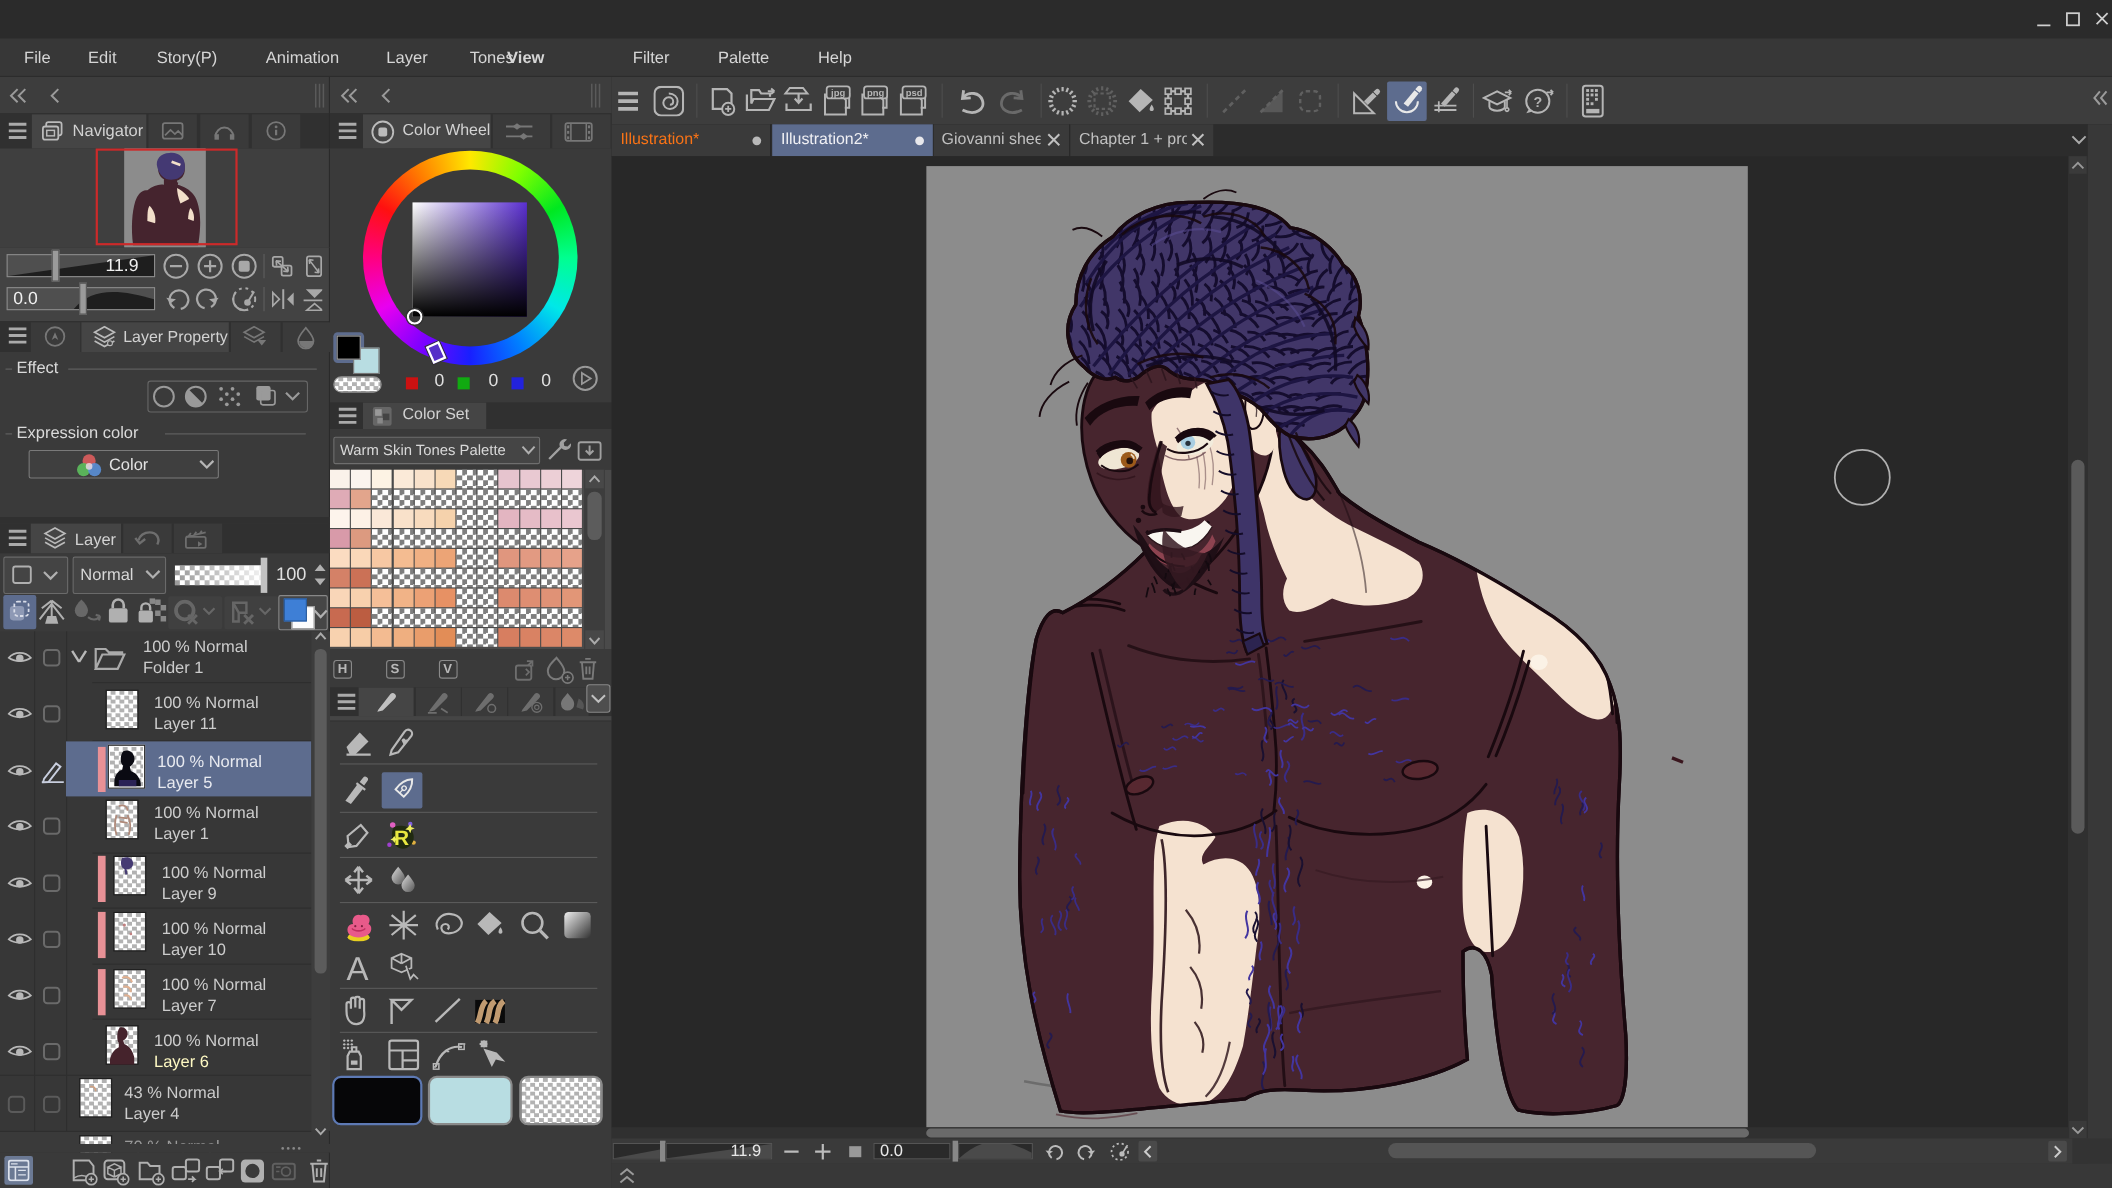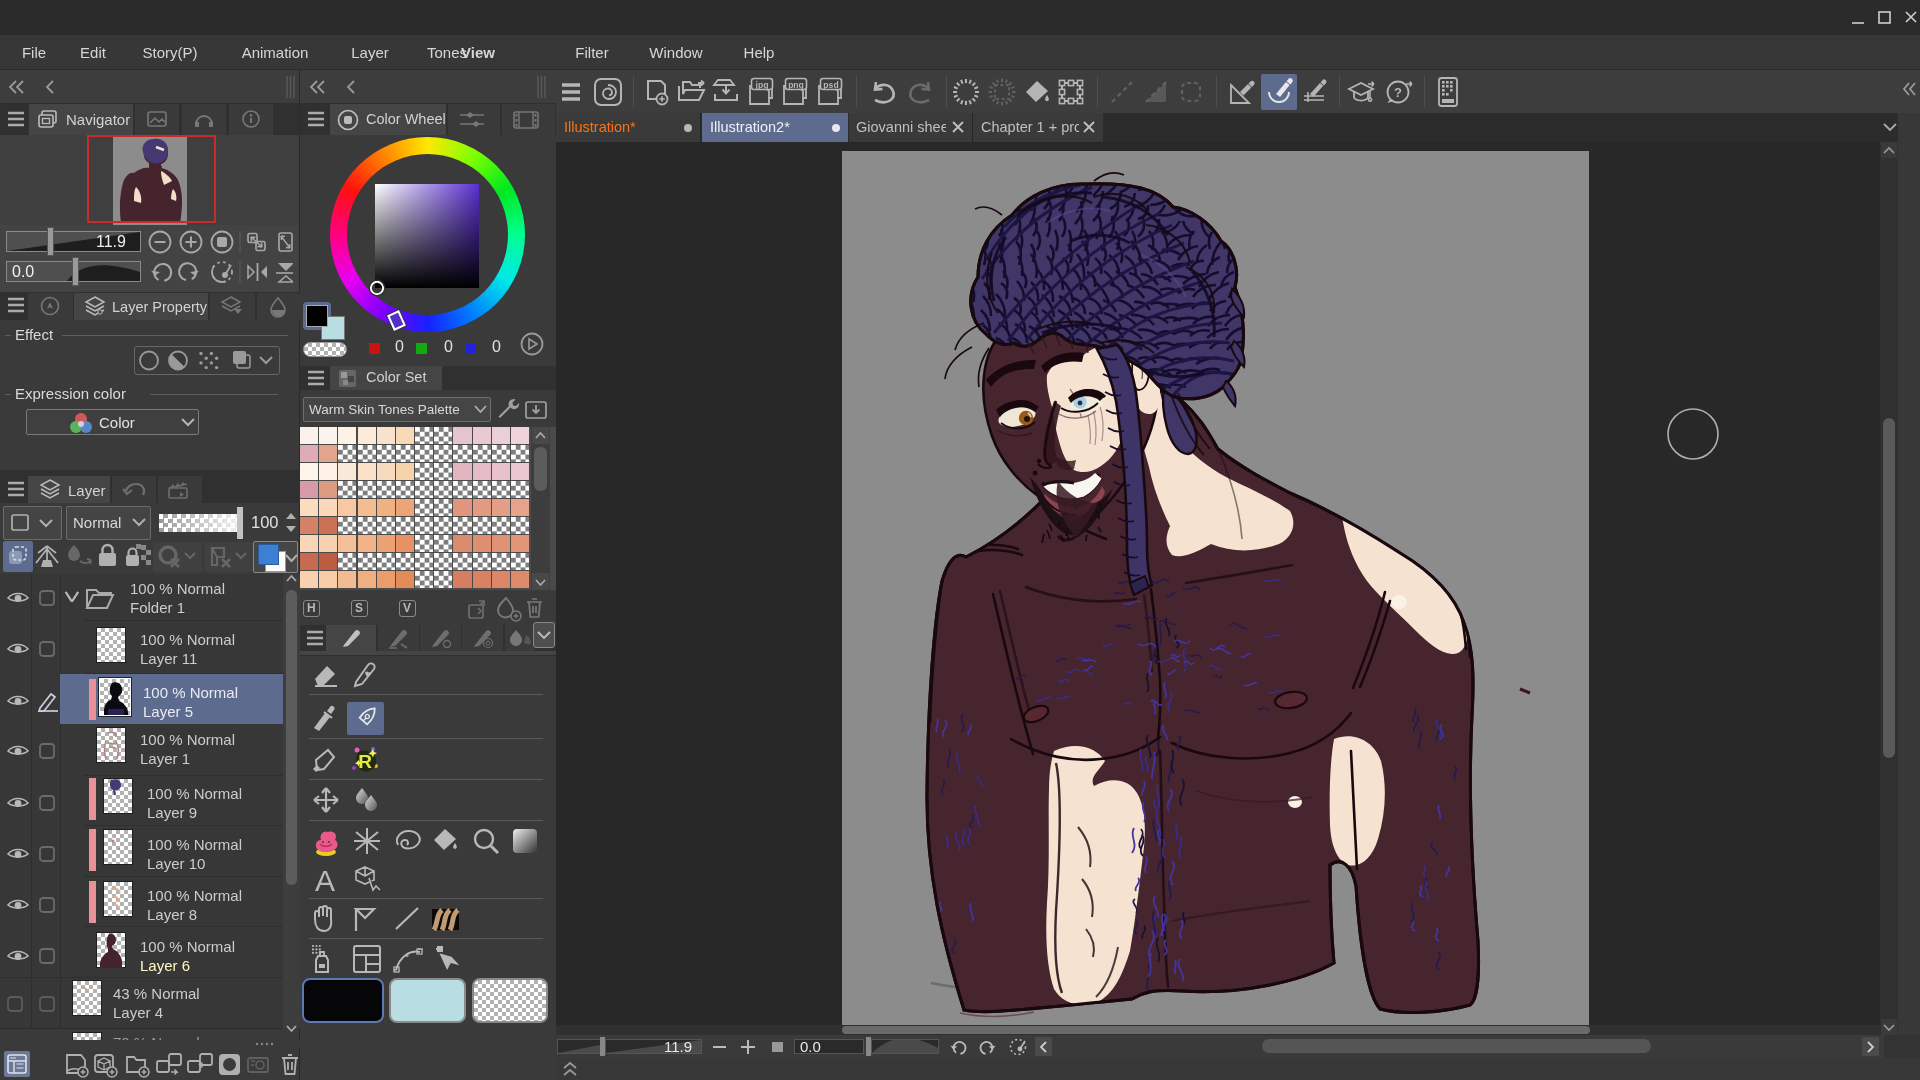--- a/index.html
+++ b/index.html
@@ -9,21 +9,21 @@
     </svg>
     <div style="position:absolute;left:0px;top:35px;width:1920px;height:35px;background:#373737;border-bottom:1px solid #2c2c2c;"></div>
     <div style="position:absolute;left:-26px;top:44px;font-size:15px;color:#d6d6d6;white-space:nowrap;width:120px;text-align:center;">File</div>
     <div style="position:absolute;left:33px;top:44px;font-size:15px;color:#d6d6d6;white-space:nowrap;width:120px;text-align:center;">Edit</div>
     <div style="position:absolute;left:110px;top:44px;font-size:15px;color:#d6d6d6;white-space:nowrap;width:120px;text-align:center;">Story(P)</div>
     <div style="position:absolute;left:215px;top:44px;font-size:15px;color:#d6d6d6;white-space:nowrap;width:120px;text-align:center;">Animation</div>
     <div style="position:absolute;left:310px;top:44px;font-size:15px;color:#d6d6d6;white-space:nowrap;width:120px;text-align:center;">Layer</div>
     <div style="position:absolute;left:387px;top:44px;font-size:15px;color:#d6d6d6;white-space:nowrap;width:120px;text-align:center;">Tones</div>
     <div style="position:absolute;left:461px;top:44px;font-size:15px;color:#d6d6d6;white-space:nowrap;width:120px;text-align:left;font-weight:bold;">View</div>
     <div style="position:absolute;left:532px;top:44px;font-size:15px;color:#d6d6d6;white-space:nowrap;width:120px;text-align:center;">Filter</div>
-    <div style="position:absolute;left:616px;top:44px;font-size:15px;color:#d6d6d6;white-space:nowrap;width:120px;text-align:center;">Window</div>
+    <div style="position:absolute;left:616px;top:44px;font-size:15px;color:#d6d6d6;white-space:nowrap;width:120px;text-align:center;">Palette</div>
     <div style="position:absolute;left:699px;top:44px;font-size:15px;color:#d6d6d6;white-space:nowrap;width:120px;text-align:center;">Help</div>
     <div style="position:absolute;left:556px;top:70px;width:1364px;height:43px;background:#3d3d3d;"></div>
     <svg style="position:absolute;left:560px;top:80px;" width="24" height="24" viewBox="0 0 24 24">
       <path d="M2 5h18M2 12h18M2 19h18" stroke="#b5b5b5" stroke-width="3.4"></path>
     </svg>
     <svg style="position:absolute;left:594px;top:78px;" width="28" height="28" viewBox="0 0 28 28">
       <rect x="1" y="1" width="26" height="26" rx="6" fill="none" stroke="#b5b5b5" stroke-width="2"></rect>
       <path d="M14 7 c5 0 8 3.5 8 7 0 4-3 7-7 7 -3.5 0-6-2.5-6-5.5 0-2.8 2.2-5 5-5 2.2 0 4 1.6 4 3.8 0 1.7-1.3 3-3 3" fill="none" stroke="#b5b5b5" stroke-width="1.8"></path>
     </svg>
     <div style="position:absolute;left:633px;top:76px;width:1px;height:31px;background:#4e4e4e;"></div>
@@ -536,21 +536,21 @@
     </svg>
     <svg style="position:absolute;left:38px;top:896px;" width="18" height="18" viewBox="0 0 18 18">
       <rect x="2" y="2" width="14" height="14" rx="3" fill="none" stroke="#6a6a6a" stroke-width="1.8"></rect>
     </svg>
     <div style="position:absolute;left:89px;top:881px;width:7px;height:42px;background:#e89196;"></div>
     <div style="position:absolute;left:103px;top:881px;width:30px;height:36px;border:1px solid #1f1f1f;" class="chk"></div>
     <svg style="position:absolute;left:103px;top:881px;" width="30" height="36" viewBox="0 0 30 36">
       <path d="M8 8 C12 6 16 8 17 12 M9 16 C13 15 16 17 16 21 M10 24 C13 23 16 25 16 28" stroke="#e0b090" stroke-width="1.8" fill="none"></path>
     </svg>
     <div style="position:absolute;left:147px;top:887px;font-size:15px;color:#cccccc;white-space:nowrap;">100 % Normal</div>
-    <div style="position:absolute;left:147px;top:906px;font-size:15px;color:#cccccc;white-space:nowrap;">Layer 8</div>
+    <div style="position:absolute;left:147px;top:906px;font-size:15px;color:#cccccc;white-space:nowrap;">Layer 7</div>
     <div style="position:absolute;left:84px;top:926px;width:199px;height:1px;background:#2e2e2e;"></div>
     <svg style="position:absolute;left:6px;top:947px;" width="24" height="18" viewBox="0 0 24 18">
       <path d="M2 9 C7 3 17 3 22 9 C17 13 7 13 2 9 z" fill="none" stroke="#b8b8b8" stroke-width="1.6"></path>
       <circle cx="12" cy="9.5" r="3.4" fill="#b8b8b8"></circle>
     </svg>
     <svg style="position:absolute;left:38px;top:947px;" width="18" height="18" viewBox="0 0 18 18">
       <rect x="2" y="2" width="14" height="14" rx="3" fill="none" stroke="#6a6a6a" stroke-width="1.8"></rect>
     </svg>
     <div style="position:absolute;left:96px;top:932px;width:30px;height:36px;border:1px solid #1f1f1f;" class="chk"></div>
     <svg style="position:absolute;left:96px;top:932px;" width="30" height="36" viewBox="0 0 30 36">

